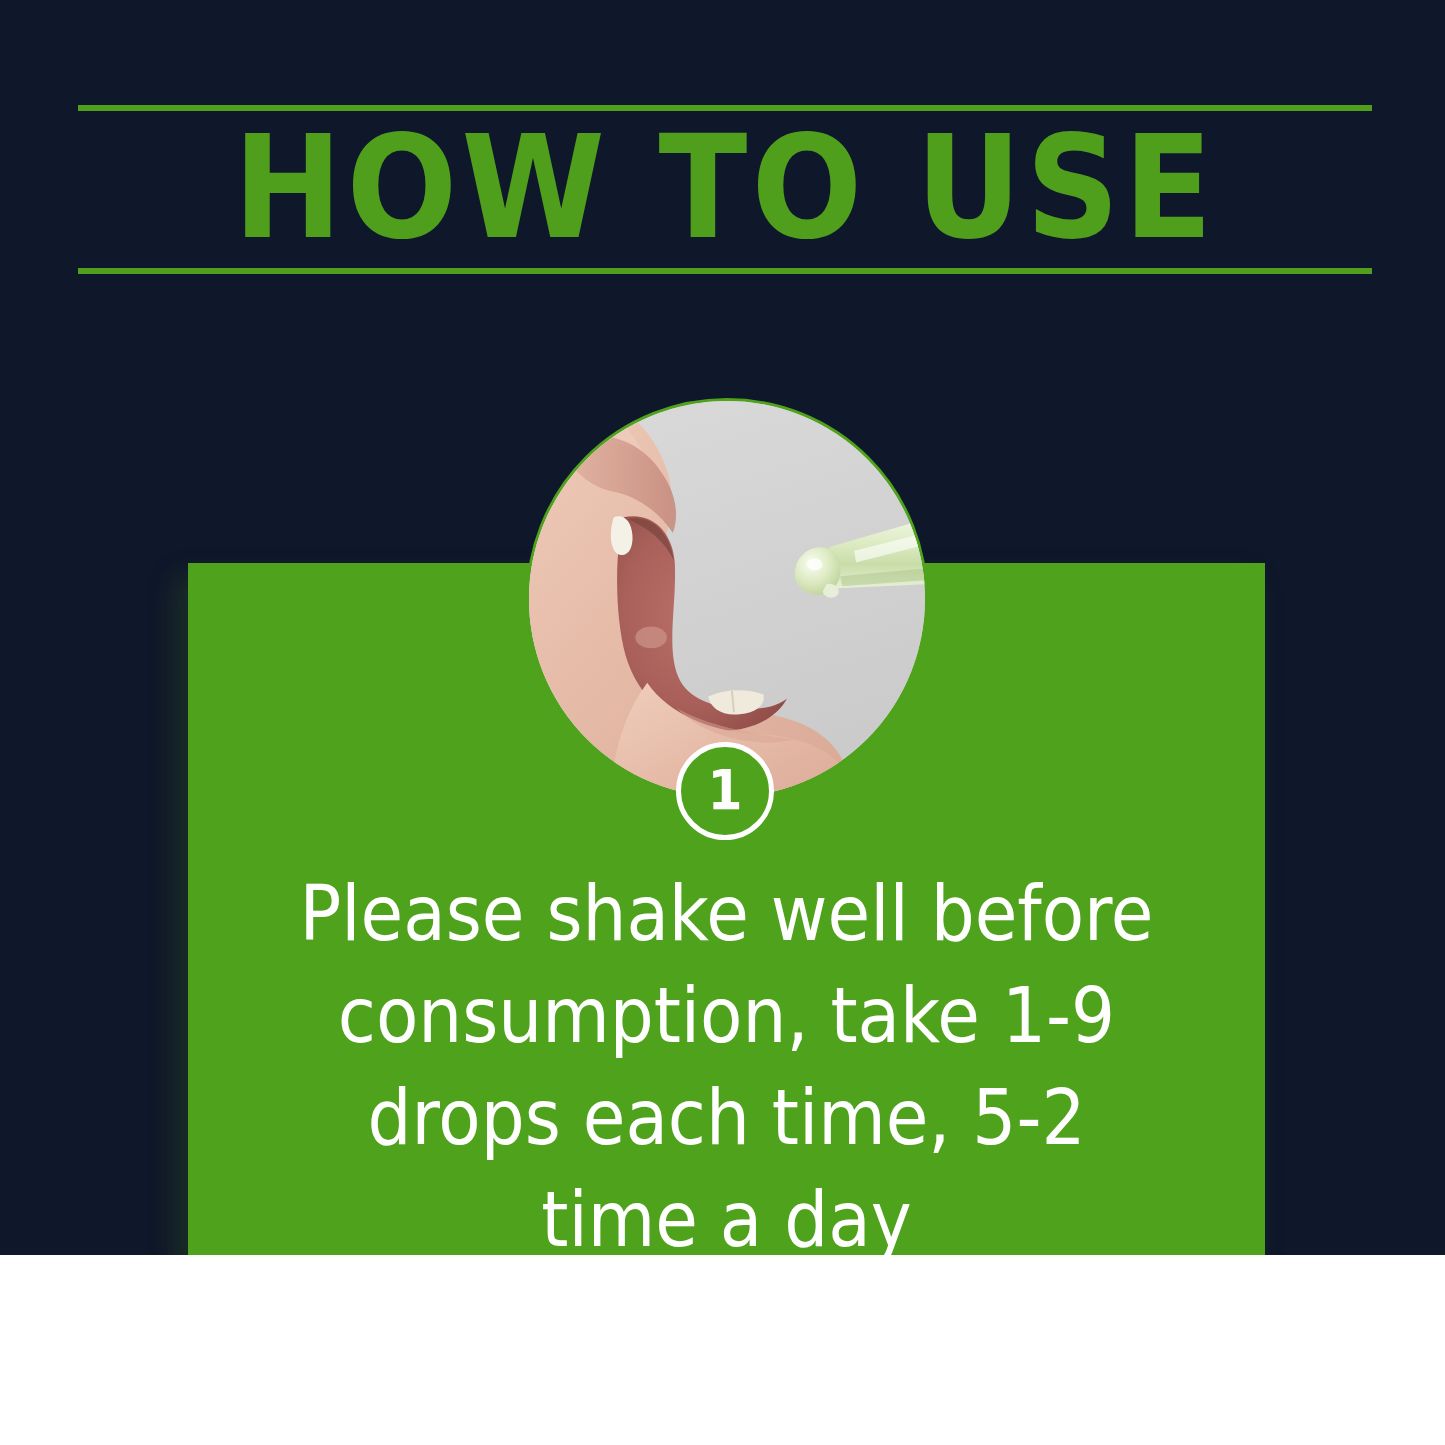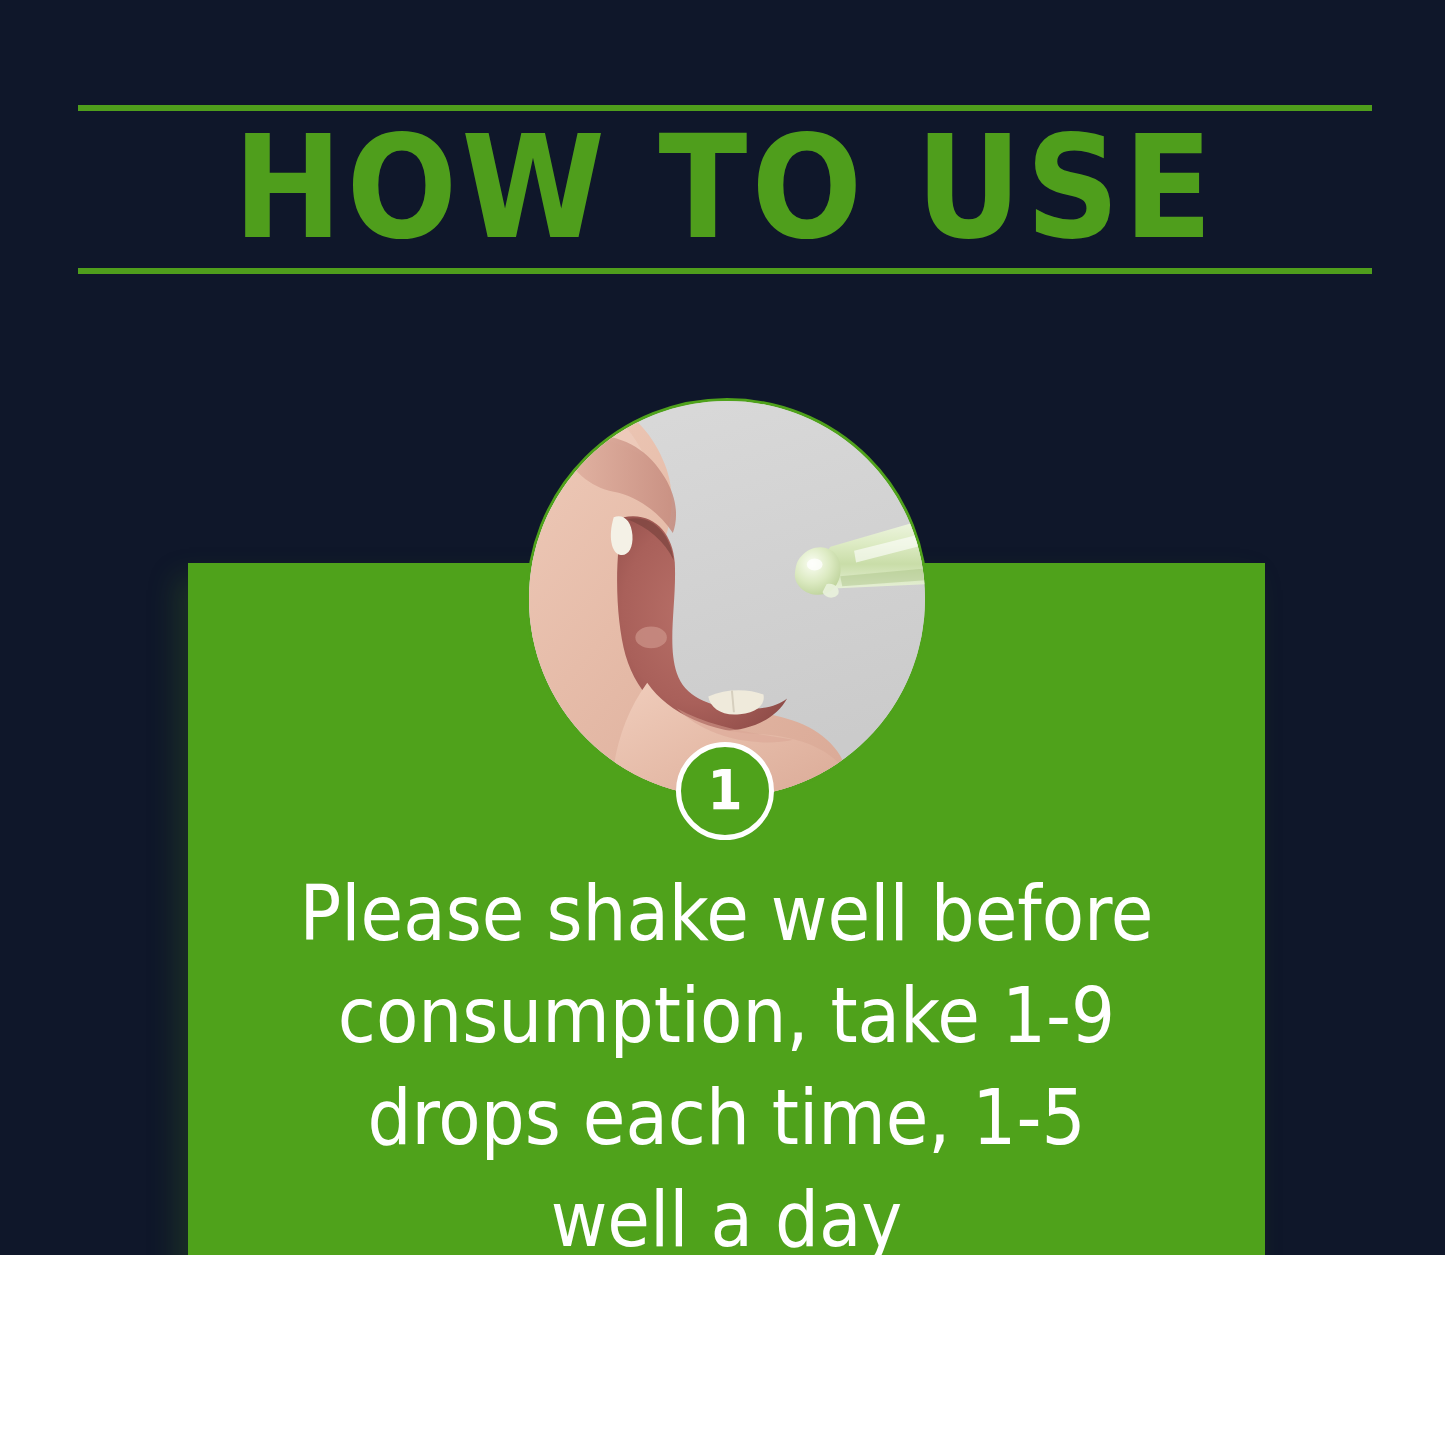--- a/index.html
+++ b/index.html
@@ -144,22 +144,22 @@
   <div id="header-block">
     <div class="rule" id="rule-top"></div>
     <div id="page-title">HOW TO USE</div>
     <div class="rule" id="rule-bottom"></div>
   </div>
 
   <div id="step-card">
     <div id="step-text">
       <span class="ln">Please shake well before</span>
       <span class="ln">consumption, take 1-9</span>
-      <span class="ln">drops each time, 1-5</span>
-      <span class="ln">well a day</span>
+      <span class="ln">drops each time, 5-2</span>
+      <span class="ln">time a day</span>
     </div>
   </div>
 
   <div id="photo-circle">
     <svg id="photo-canvas" viewBox="0 0 402 402" preserveAspectRatio="xMidYMid slice">
       <defs>
         <linearGradient id="skinGrad" x1="0" y1="0" x2="1" y2="1">
           <stop offset="0%" stop-color="#F0CDBC"></stop>
           <stop offset="45%" stop-color="#E6BCA9"></stop>
           <stop offset="100%" stop-color="#D9A895"></stop>

